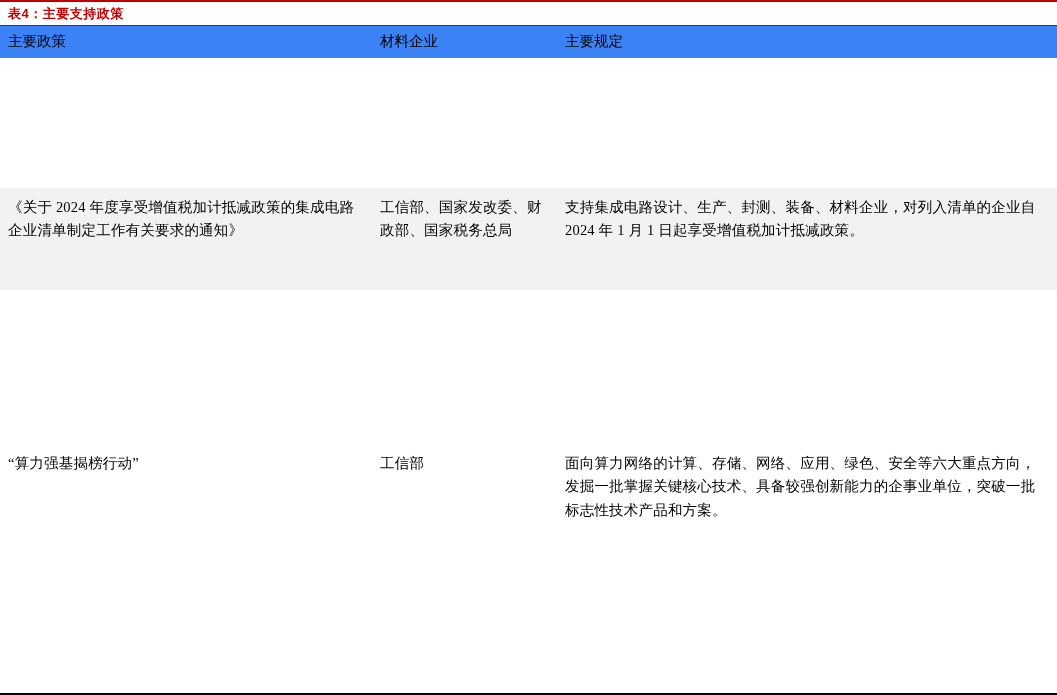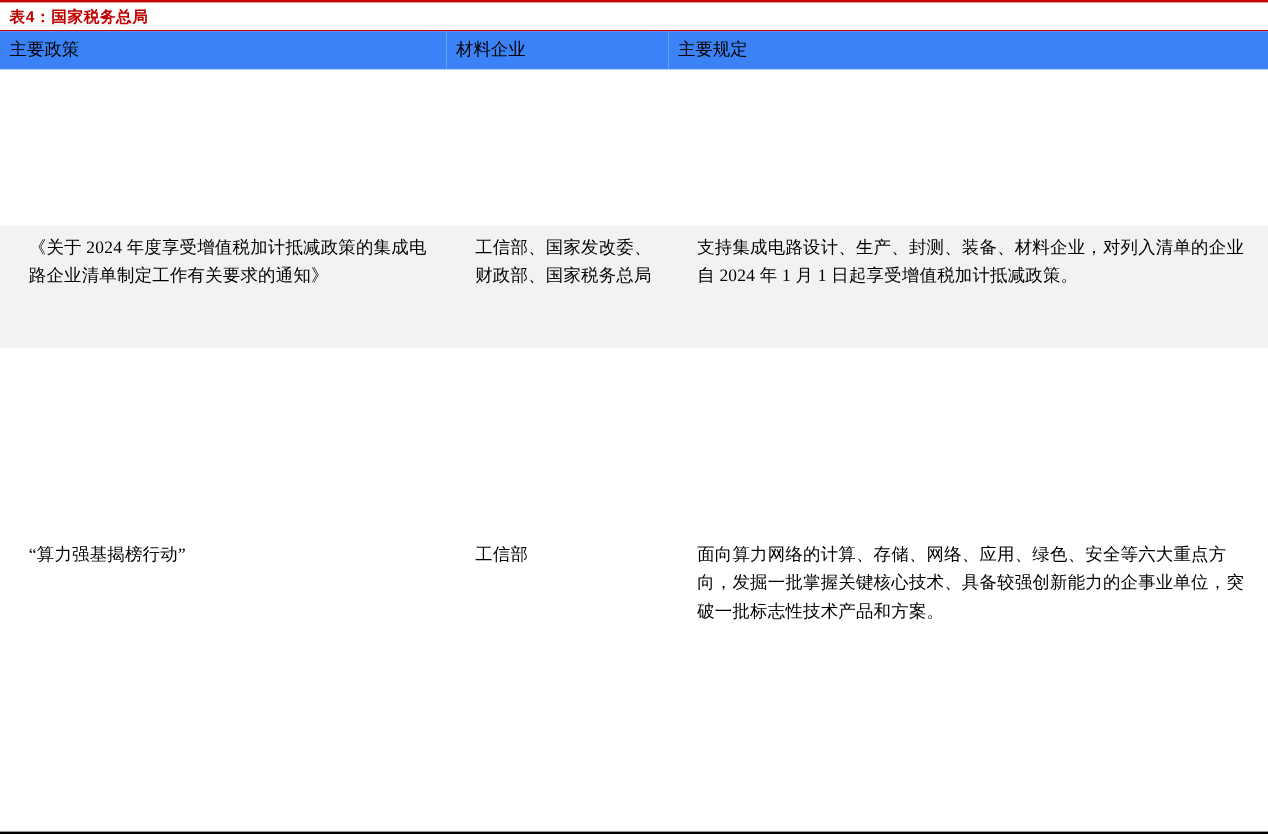--- a/index.html
+++ b/index.html
@@ -51,21 +51,21 @@
     font-weight: normal;
     font-size: 14.5px;
     padding: 6px 8px 7px 8px;
     vertical-align: middle;
     color: #000;
     border: none;
   }
   tbody td {
     font-size: 14.5px;
     line-height: 1.62;
-    padding: 8px 10px 10px 24px;
+    padding: 8px 10px 10px 8px;
     vertical-align: top;
     border: none;
     letter-spacing: 0.2px;
   }
   tbody tr.shaded td {
     background: #f2f2f2;
   }
   tbody tr.plain td {
     background: #ffffff;
   }
@@ -83,21 +83,21 @@
     height: 2px;
     background: #000000;
   }
 </style>
 </head>
 <body>
 
 <div class="page">
 
   <div class="title-bar">
-    <span class="title-text">表4：国家税务总局</span>
+    <span class="title-text">表4：主要支持政策</span>
   </div>
 
   <table class="policy">
     <colgroup>
       <col class="c1">
         <col class="c2">
         <col class="c3">
     </colgroup>
     <thead>
       <tr>

